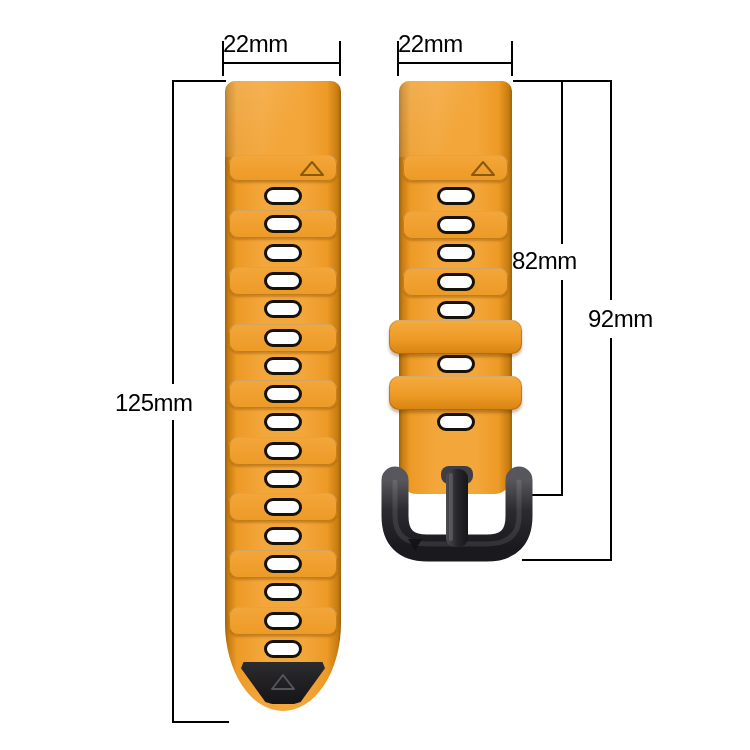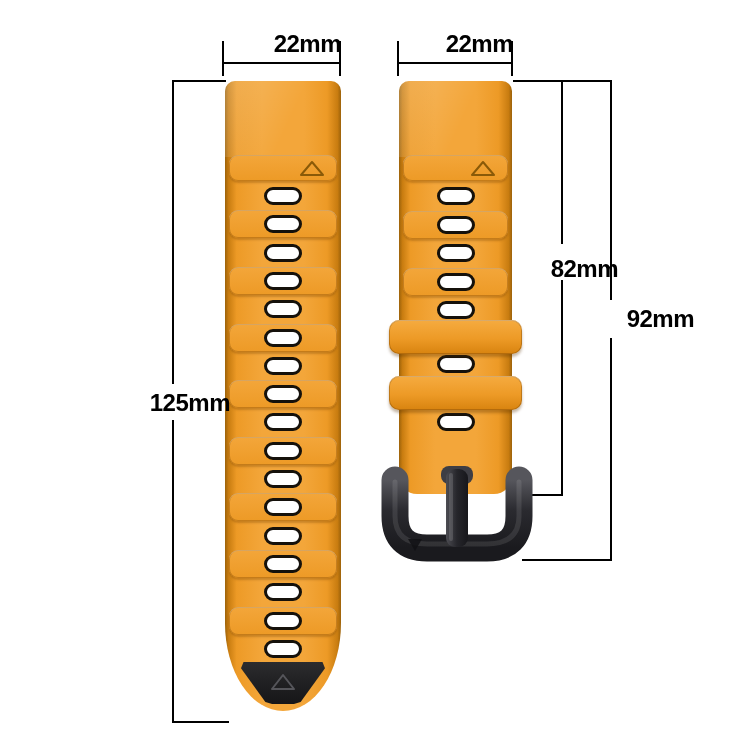--- a/index.html
+++ b/index.html
@@ -9,21 +9,21 @@
     font-family:"Liberation Sans",sans-serif;
     overflow:hidden;
   }
   .canvas{position:relative;width:750px;height:750px;background:var(--background,#fff);}
 
   
   .dim-h{position:absolute;height:2px;background:var(--line,#000);}
   .dim-v{position:absolute;width:2px;background:var(--line,#000);}
   .dim-label{
     position:absolute;color:var(--line,#000);
-    font-size:24px;font-weight:bold;text-align:right;line-height:26px;
+    font-size:24px;font-weight:normal;text-align:left;line-height:26px;
     letter-spacing:-0.5px;
   }
 
   
   .strap-body{
     position:absolute;overflow:hidden;
     background:linear-gradient(90deg,
       #9c620a 0%, #c87c10 3%, var(--orange-main,#ED9A26) 10%,
       var(--orange-light,#F3A63A) 32%, var(--orange-light,#F3A63A) 68%,
       var(--orange-main,#ED9A26) 88%, #c87c10 97%, #9c620a 100%);
@@ -171,21 +171,21 @@
     <div class="dim-h" style="left:173px;top:80px;width:53px;"></div>
     <div class="dim-v" style="left:172px;top:80px;height:304px;"></div>
     <div class="dim-label" style="left:115px;top:390px;width:115px;">125mm</div>
     <div class="dim-v" style="left:172px;top:420px;height:303px;"></div>
     <div class="dim-h" style="left:173px;top:721px;width:56px;"></div>
   </div>
 
   <div>
     <div class="dim-h" style="left:513px;top:80px;width:99px;"></div>
     <div class="dim-v" style="left:561px;top:80px;height:164px;"></div>
-    <div class="dim-label" style="left:512px;top:256px;width:106px;">82mm</div>
+    <div class="dim-label" style="left:512px;top:248px;width:106px;">82mm</div>
     <div class="dim-v" style="left:561px;top:280px;height:215px;"></div>
     <div class="dim-h" style="left:527px;top:494px;width:36px;"></div>
   </div>
 
   <div>
     <div class="dim-v" style="left:610px;top:80px;height:220px;"></div>
     <div class="dim-label" style="left:588px;top:306px;width:106px;">92mm</div>
     <div class="dim-v" style="left:610px;top:338px;height:223px;"></div>
     <div class="dim-h" style="left:522px;top:559px;width:90px;"></div>
   </div>

